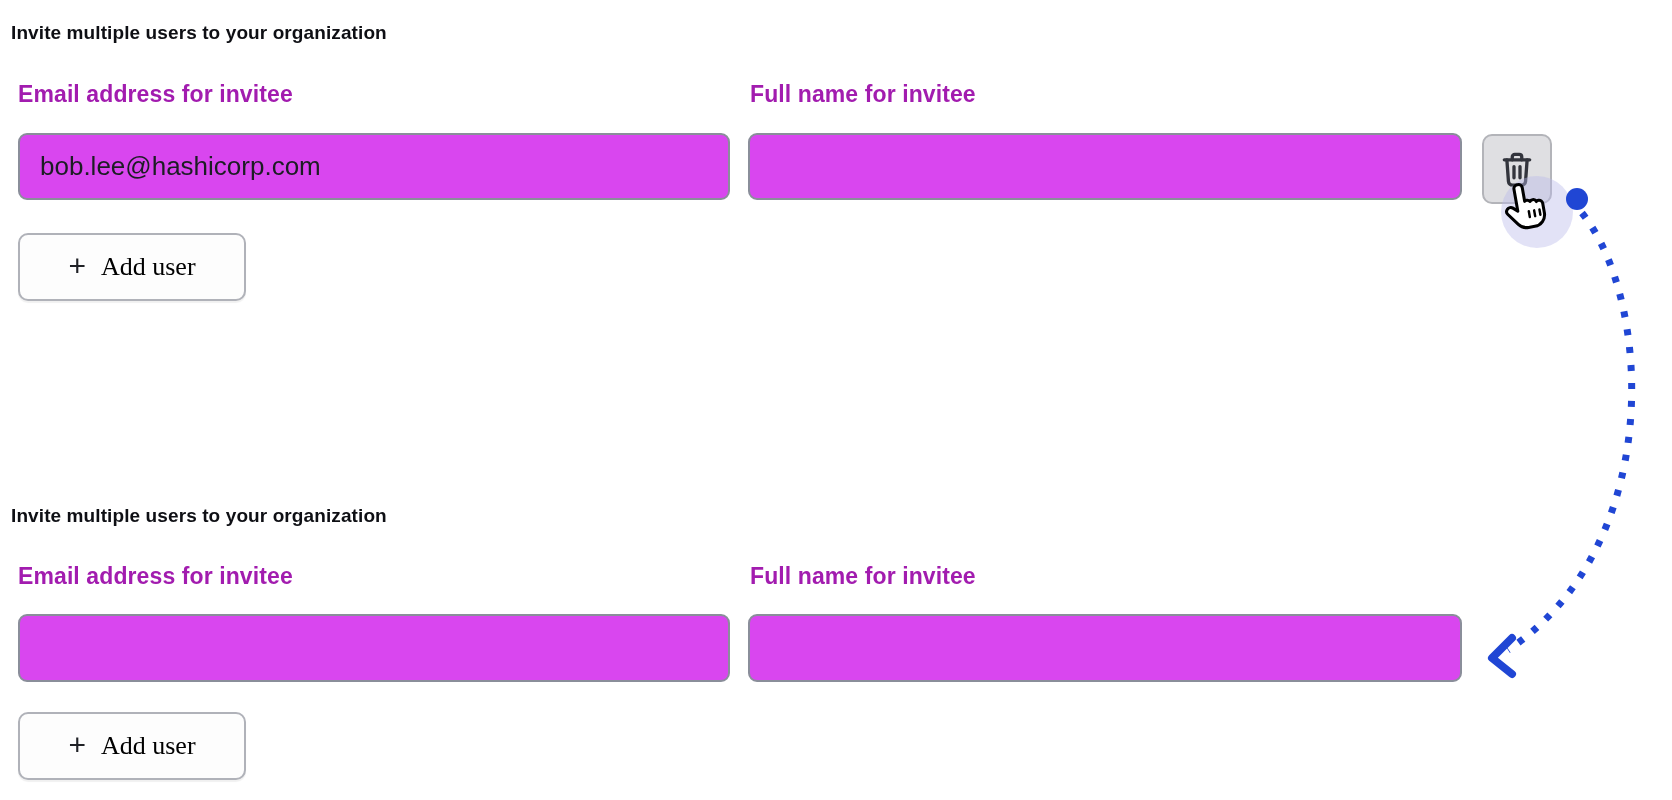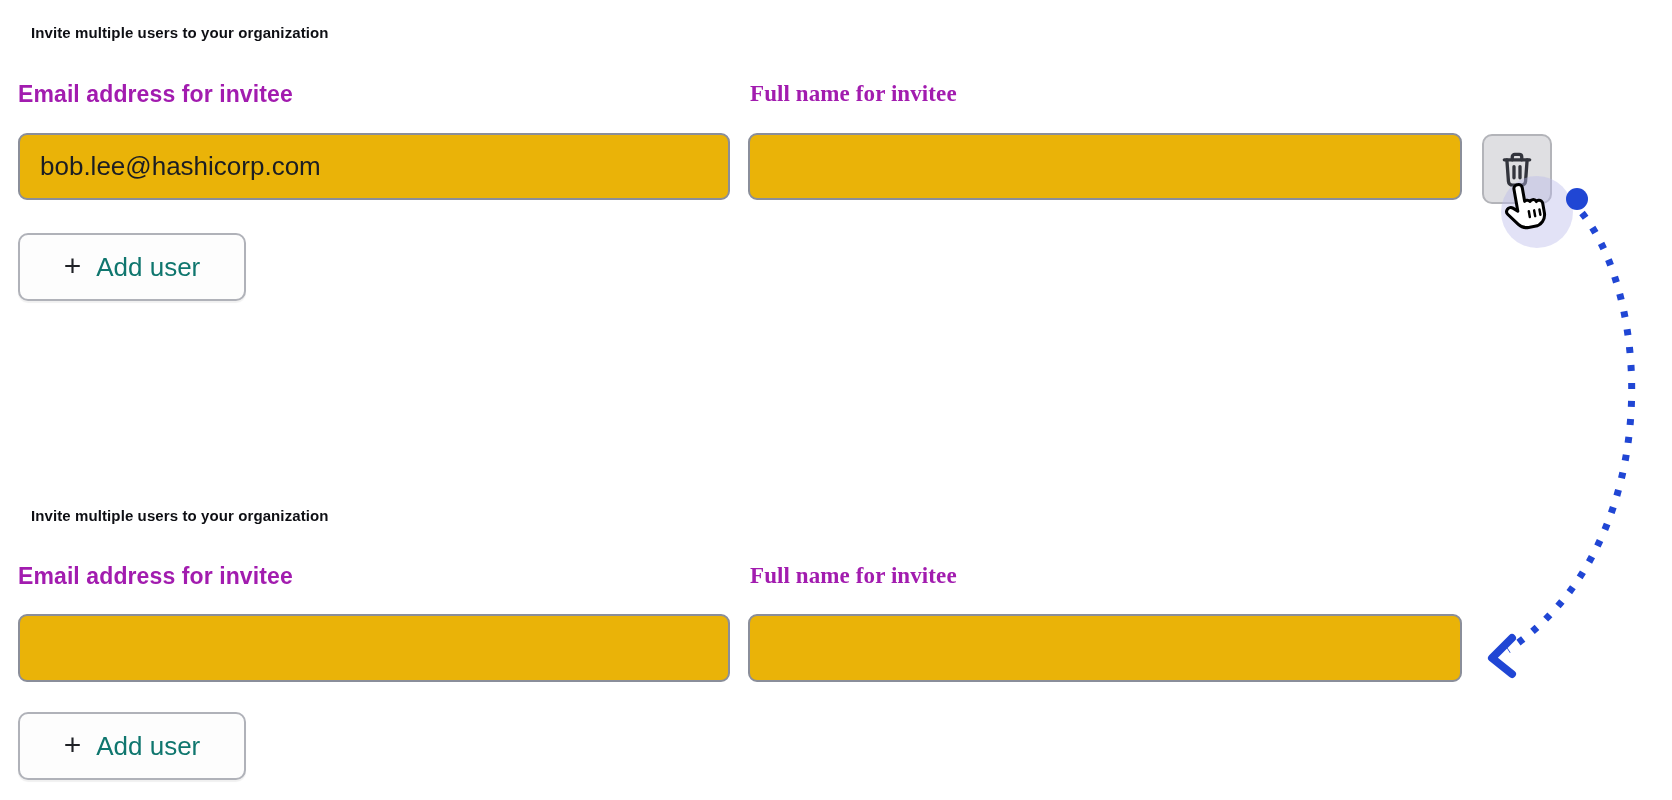--- a/index.html
+++ b/index.html
@@ -8,36 +8,36 @@
     background: #ffffff;
     font-family: "Liberation Sans", sans-serif;
     position: relative;
     overflow: hidden;
   }
   .section { position: absolute; left: 0; width: 1672px; }
   #section-1 { top: 0; }
   #section-2 { top: 480px; }
 
   .heading {
-    position: absolute; left: 31px; top: 18px;
-    font-size: 15px; font-weight: 700; color: #0e0f14;
+    position: absolute; left: 11px; top: 18px;
+    font-size: 19px; font-weight: 700; color: #0e0f14;
     line-height: 30px; letter-spacing: 0.1px;
   }
   .field-label {
     position: absolute; top: 79px;
     font-size: 23px; font-weight: 700; color: #a21caf;
     line-height: 30px; letter-spacing: 0.1px;
   }
   .label-email { left: 18px; }
-  .label-name  { left: 750px; font-family: Liberation Serif, serif; }
+  .label-name  { left: 750px; }
 
   .text-input {
     position: absolute; top: 133px; height: 67px;
     border: 2px solid #8a8e9a; border-radius: 9px;
-    background: #eab308;
+    background: #d946ef;
     font-family: "Liberation Sans", sans-serif;
     font-size: 26px; color: #1b1d23;
     padding: 0 20px; outline: none;
   }
   .input-email { left: 18px;  width: 712px; }
   .input-name  { left: 748px; width: 714px; }
 
   .delete-btn {
     position: absolute; left: 1482px; top: 134px;
     width: 70px; height: 70px;
@@ -57,21 +57,21 @@
     box-shadow: 0 2px 1px rgba(0,0,0,0.06);
     display: flex; align-items: center; justify-content: center;
     gap: 15px; cursor: pointer;
     font-family: "Liberation Sans", sans-serif;
   }
   .add-btn .plus {
     font-size: 30px; font-weight: 400; color: #1f2126; line-height: 30px;
     margin-top: -3px;
   }
   .add-btn .add-label {
-    font-size: 26px; font-weight: 400; color: #0f766e;
+    font-size: 26px; font-weight: 400; color: #000000; font-family: Liberation Serif, serif;
   }
 
   
   #section-2 .heading      { top: 21px; }
   #section-2 .field-label  { top: 81px; }
   #section-2 .text-input   { top: 134px; height: 68px; }
   #section-2 .add-btn      { top: 232px; }
 
   .annotation-layer {
     position: absolute; left: 0; top: 0;

